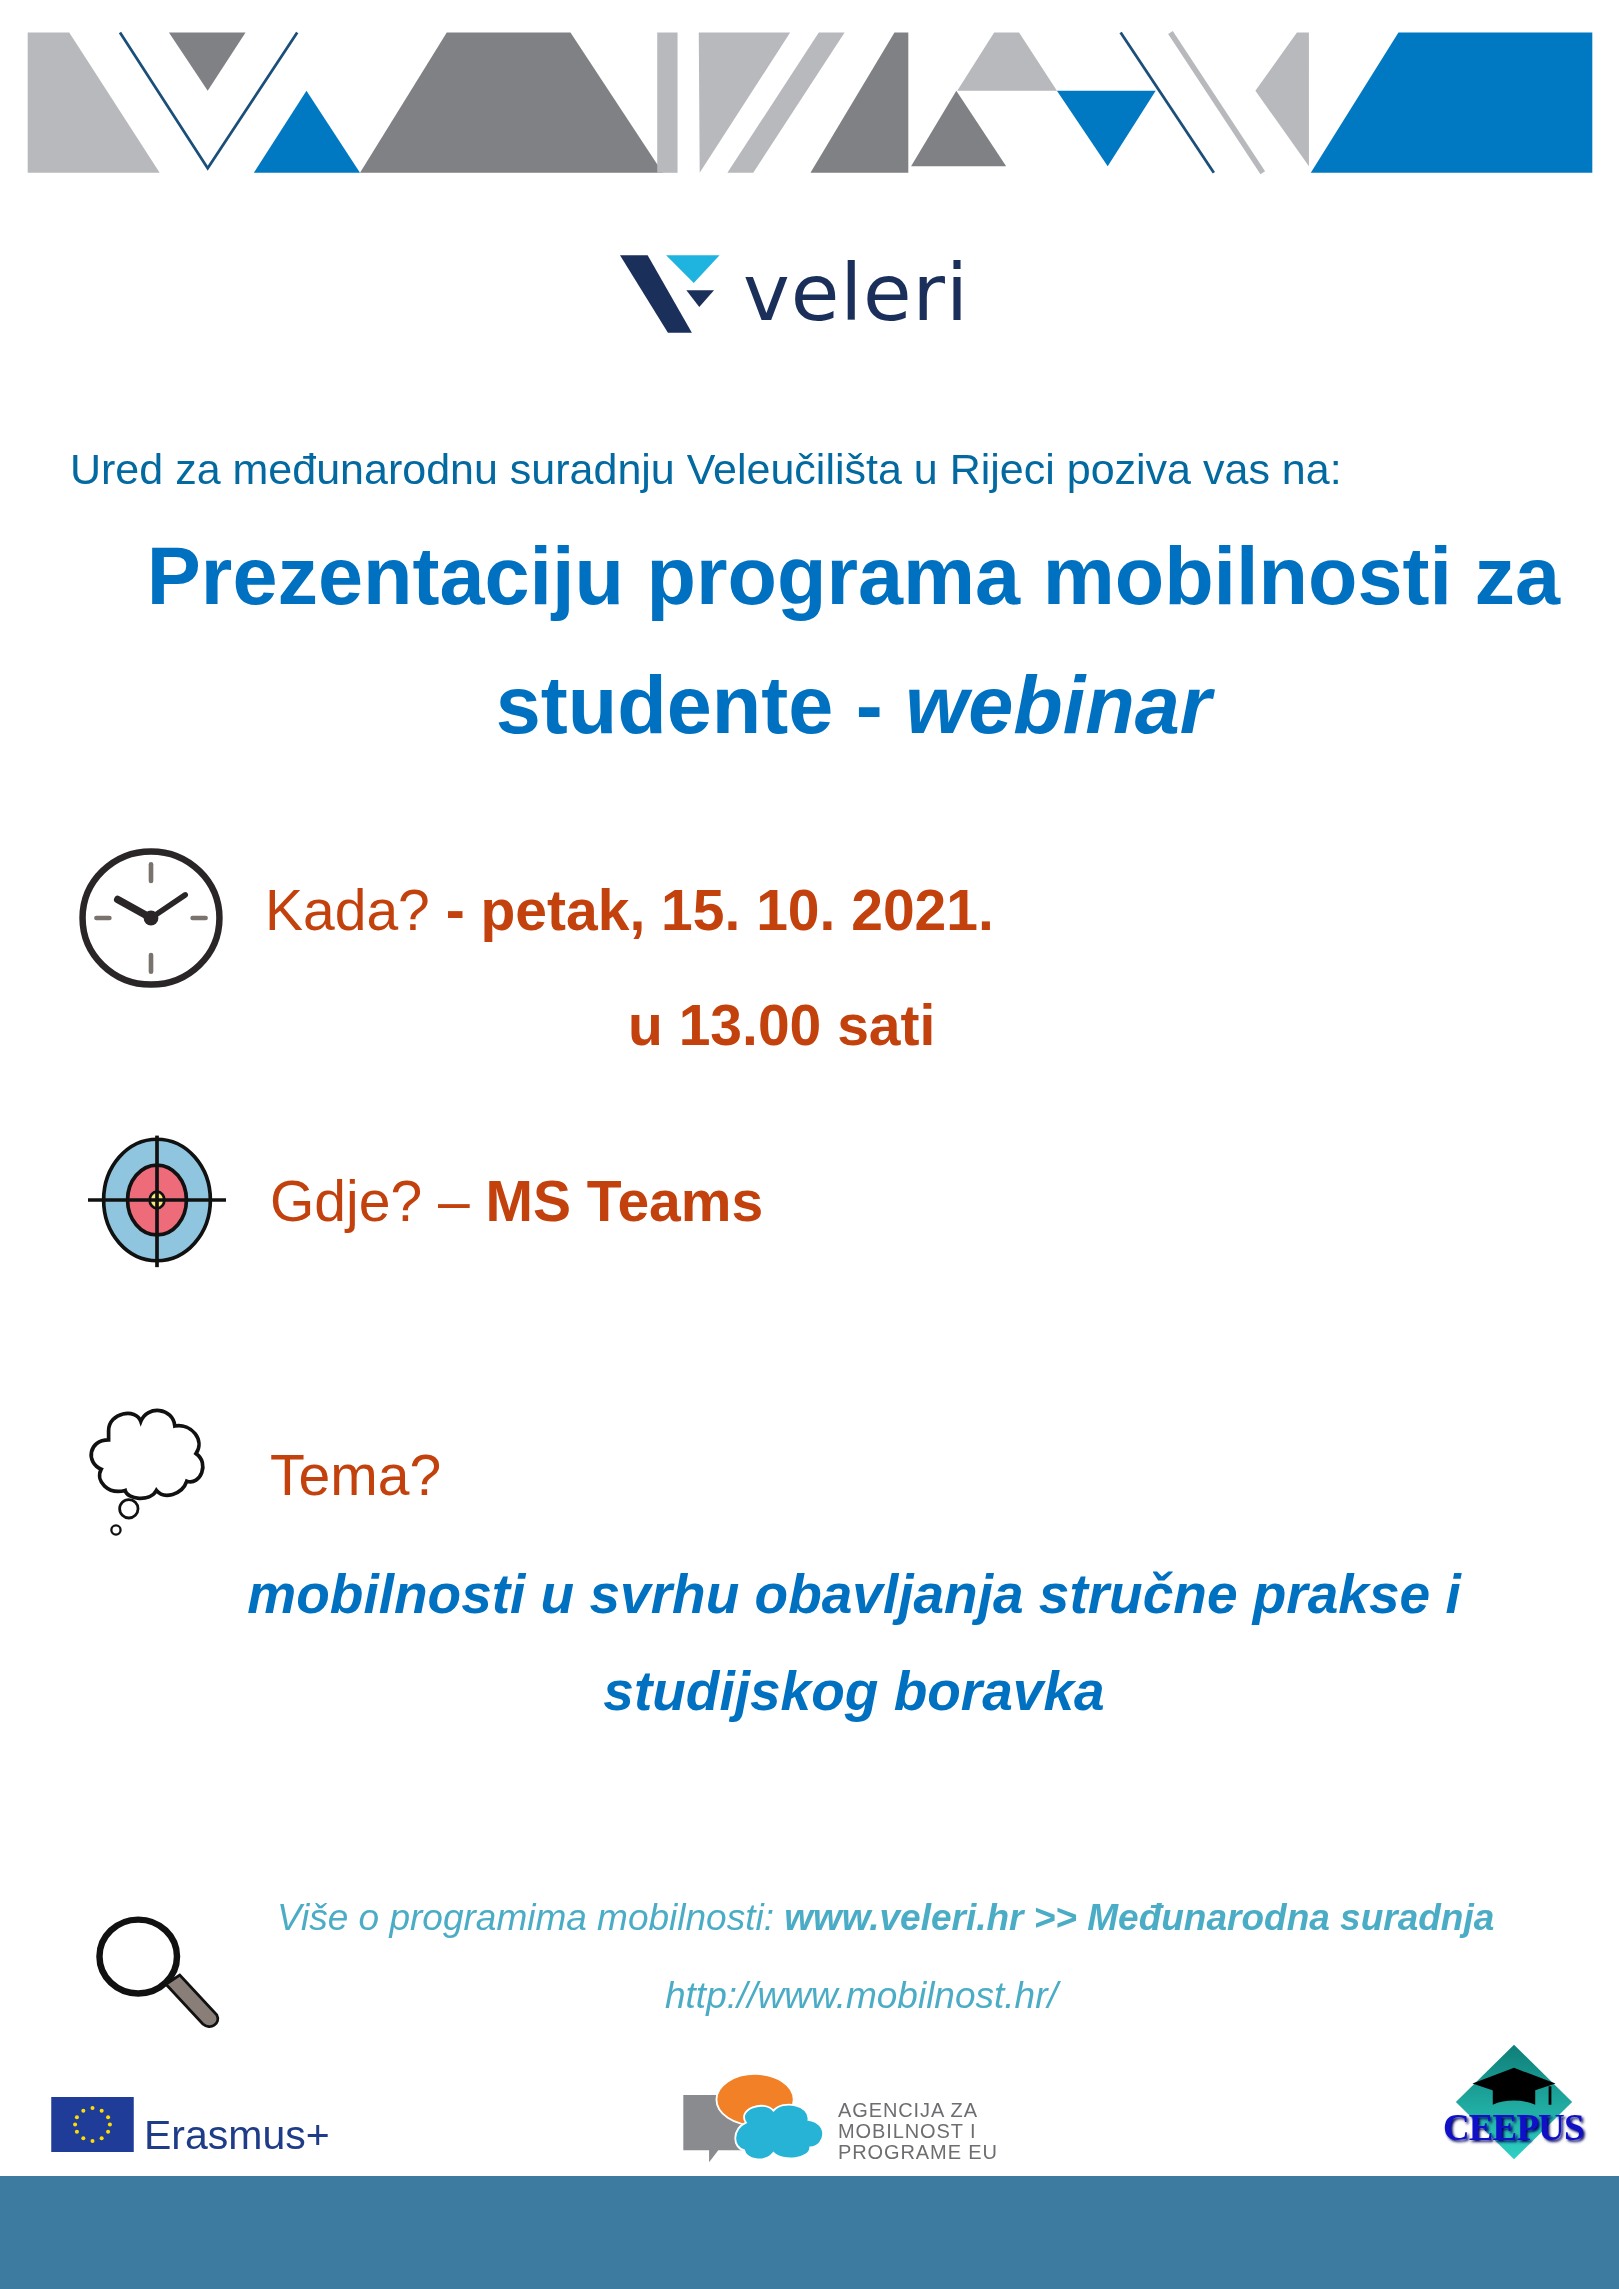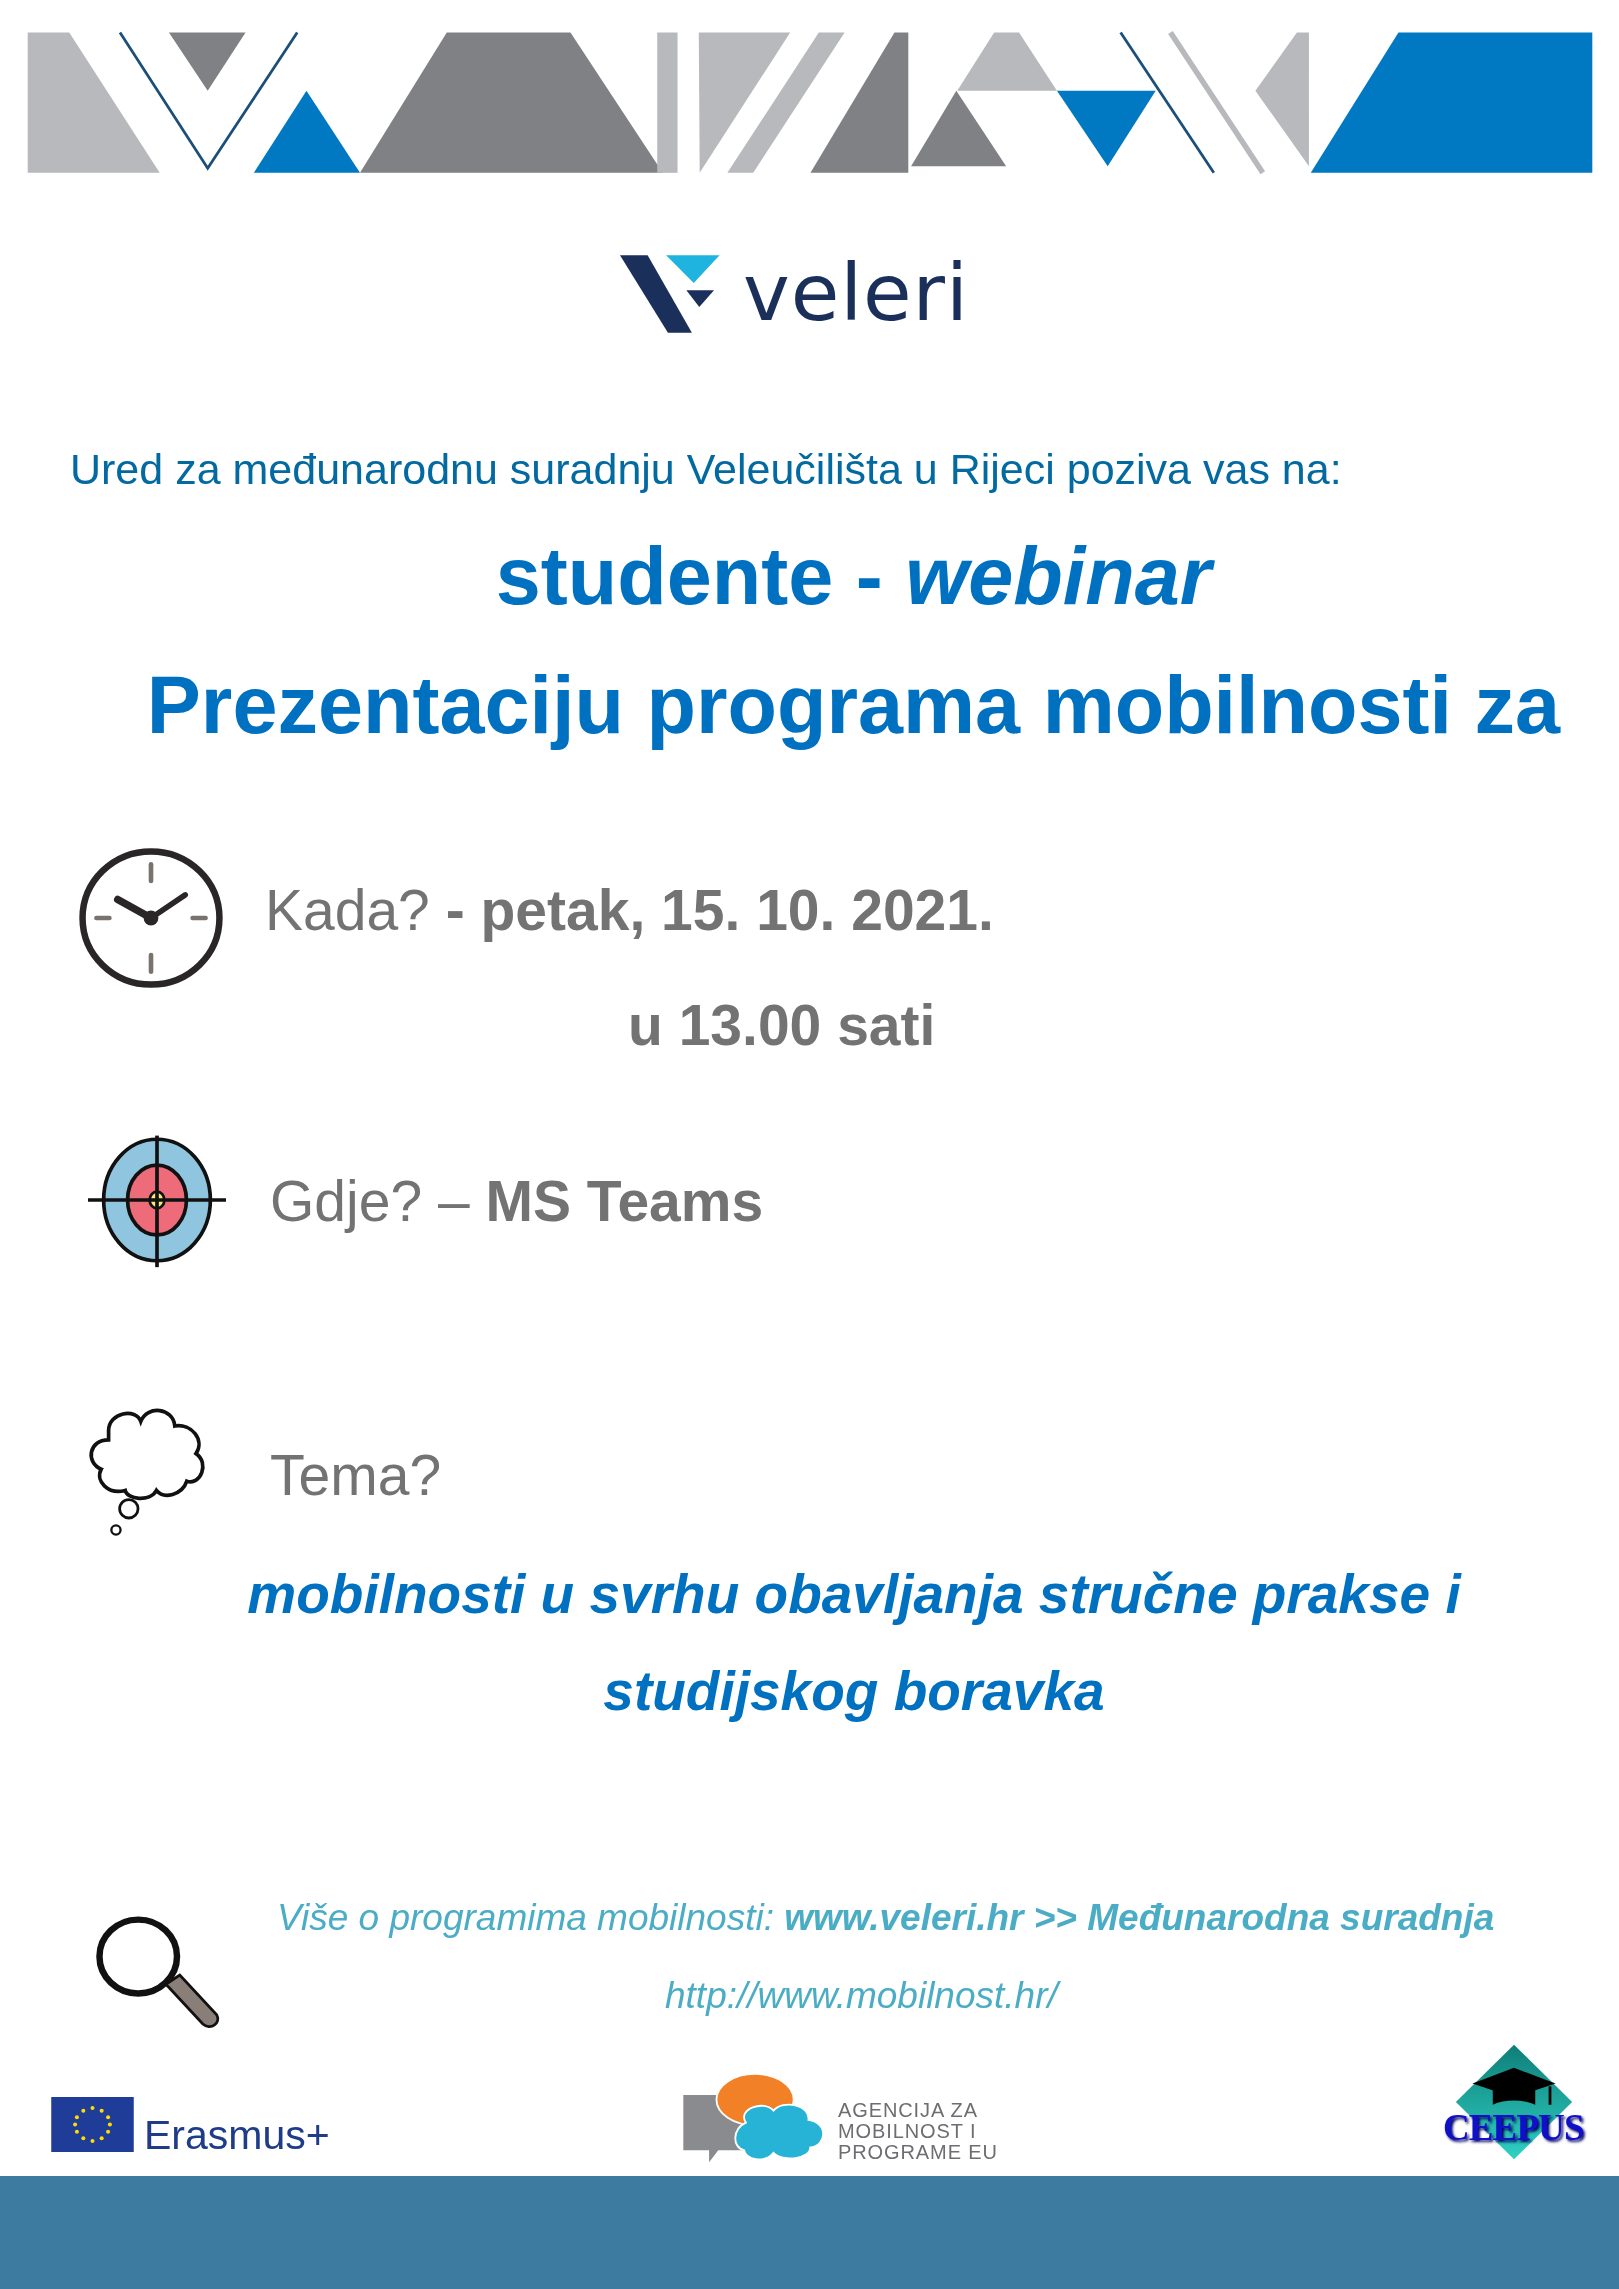--- a/index.html
+++ b/index.html
@@ -6,21 +6,21 @@
   body { width: 1620px; height: 2290px; position: relative; overflow: hidden;
          font-family: "Liberation Sans", "DejaVu Sans", sans-serif; color: #0070c0; }
   .abs { position: absolute; }
   #banner { left: 0; top: 0; width: 1620px; height: 185px; }
   .logo-text { left: 743px; top: 247px; font-size: 79px; color: #1b2f5b; letter-spacing: 0.9px;
                font-family: "DejaVu Sans", sans-serif; }
   .intro { left: 70px; top: 411px; font-size: 43px; color: #0369a1; white-space: nowrap; margin-top: 34px; }
   .title { left: 92px; width: 1523px; text-align: center; font-weight: bold; font-size: 81px;
            color: #0070c0; line-height: 129px; top: 512px; }
   .title em { font-style: italic; }
-  .row-text { font-size: 57px; color: #737373; white-space: nowrap; }
+  .row-text { font-size: 57px; color: #c2410c; white-space: nowrap; }
   .bold { font-weight: bold; }
   .topic { left: 157px; width: 1394px; text-align: center; top: 1546px; font-size: 55px;
            font-style: italic; font-weight: bold; color: #0070c0; line-height: 97px; }
   .more { left: 277px; top: 1897px; font-size: 37px; font-style: italic; color: #4bacc6; white-space: nowrap; }
   .link { left: 665px; top: 1975px; font-size: 37px; font-style: italic; color: #4bacc6; }
   .agency-text { left: 838px; top: 2093px; font-size: 20px; line-height: 21px; color: #6d6e71;
                  letter-spacing: 0.9px; margin-top: 7px; }
   .erasmus-text { left: 144px; top: 2112px; font-size: 41px; color: #1f3c88; }
   .ceepus-text { left: 1443px; top: 2106px; font-family: "Liberation Serif", serif; font-weight: bold;
                  font-size: 37px; color: #1010c8; text-shadow: 1.8px 1.8px 2.8px #000060; letter-spacing: -0.9px; }
@@ -51,22 +51,22 @@
 <svg class="abs" style="left:620px;top:255px;width:106px;height:78px" viewBox="0 0 115 84">
   <polygon points="0,0 30,0 78,84 52,84" fill="#1b2f5b"></polygon>
   <polygon points="50,0 108,0 80,30" fill="#1fb4e0"></polygon>
   <polygon points="72,38 102,38 86,56" fill="#1b2f5b"></polygon>
 </svg>
 <div class="abs logo-text">veleri</div>
 
 <div class="abs intro">Ured za međunarodnu suradnju Veleučilišta u Rijeci poziva vas na:</div>
 
 <div class="abs title">
+  <div>Prezentaciju programa mobilnosti za</div>
   <div><span>studente - </span><em>webinar</em></div>
-  <div>Prezentaciju programa mobilnosti za</div>
 </div>
 
 <svg class="abs" style="left:76px;top:844px;width:150px;height:148px" viewBox="0 0 162 160">
   <ellipse cx="81" cy="80" rx="74" ry="72" fill="none" stroke="#2a2526" stroke-width="7"></ellipse>
   <line x1="81" y1="22" x2="81" y2="40" stroke="#7a726c" stroke-width="5" stroke-linecap="round"></line>
   <line x1="81" y1="120" x2="81" y2="138" stroke="#7a726c" stroke-width="5" stroke-linecap="round"></line>
   <line x1="22" y1="80" x2="36" y2="80" stroke="#7a726c" stroke-width="5" stroke-linecap="round"></line>
   <line x1="126" y1="80" x2="140" y2="80" stroke="#7a726c" stroke-width="5" stroke-linecap="round"></line>
   <line x1="81" y1="80" x2="45" y2="60" stroke="#2a2526" stroke-width="8" stroke-linecap="round"></line>
   <line x1="81" y1="80" x2="118" y2="55" stroke="#2a2526" stroke-width="6" stroke-linecap="round"></line>

